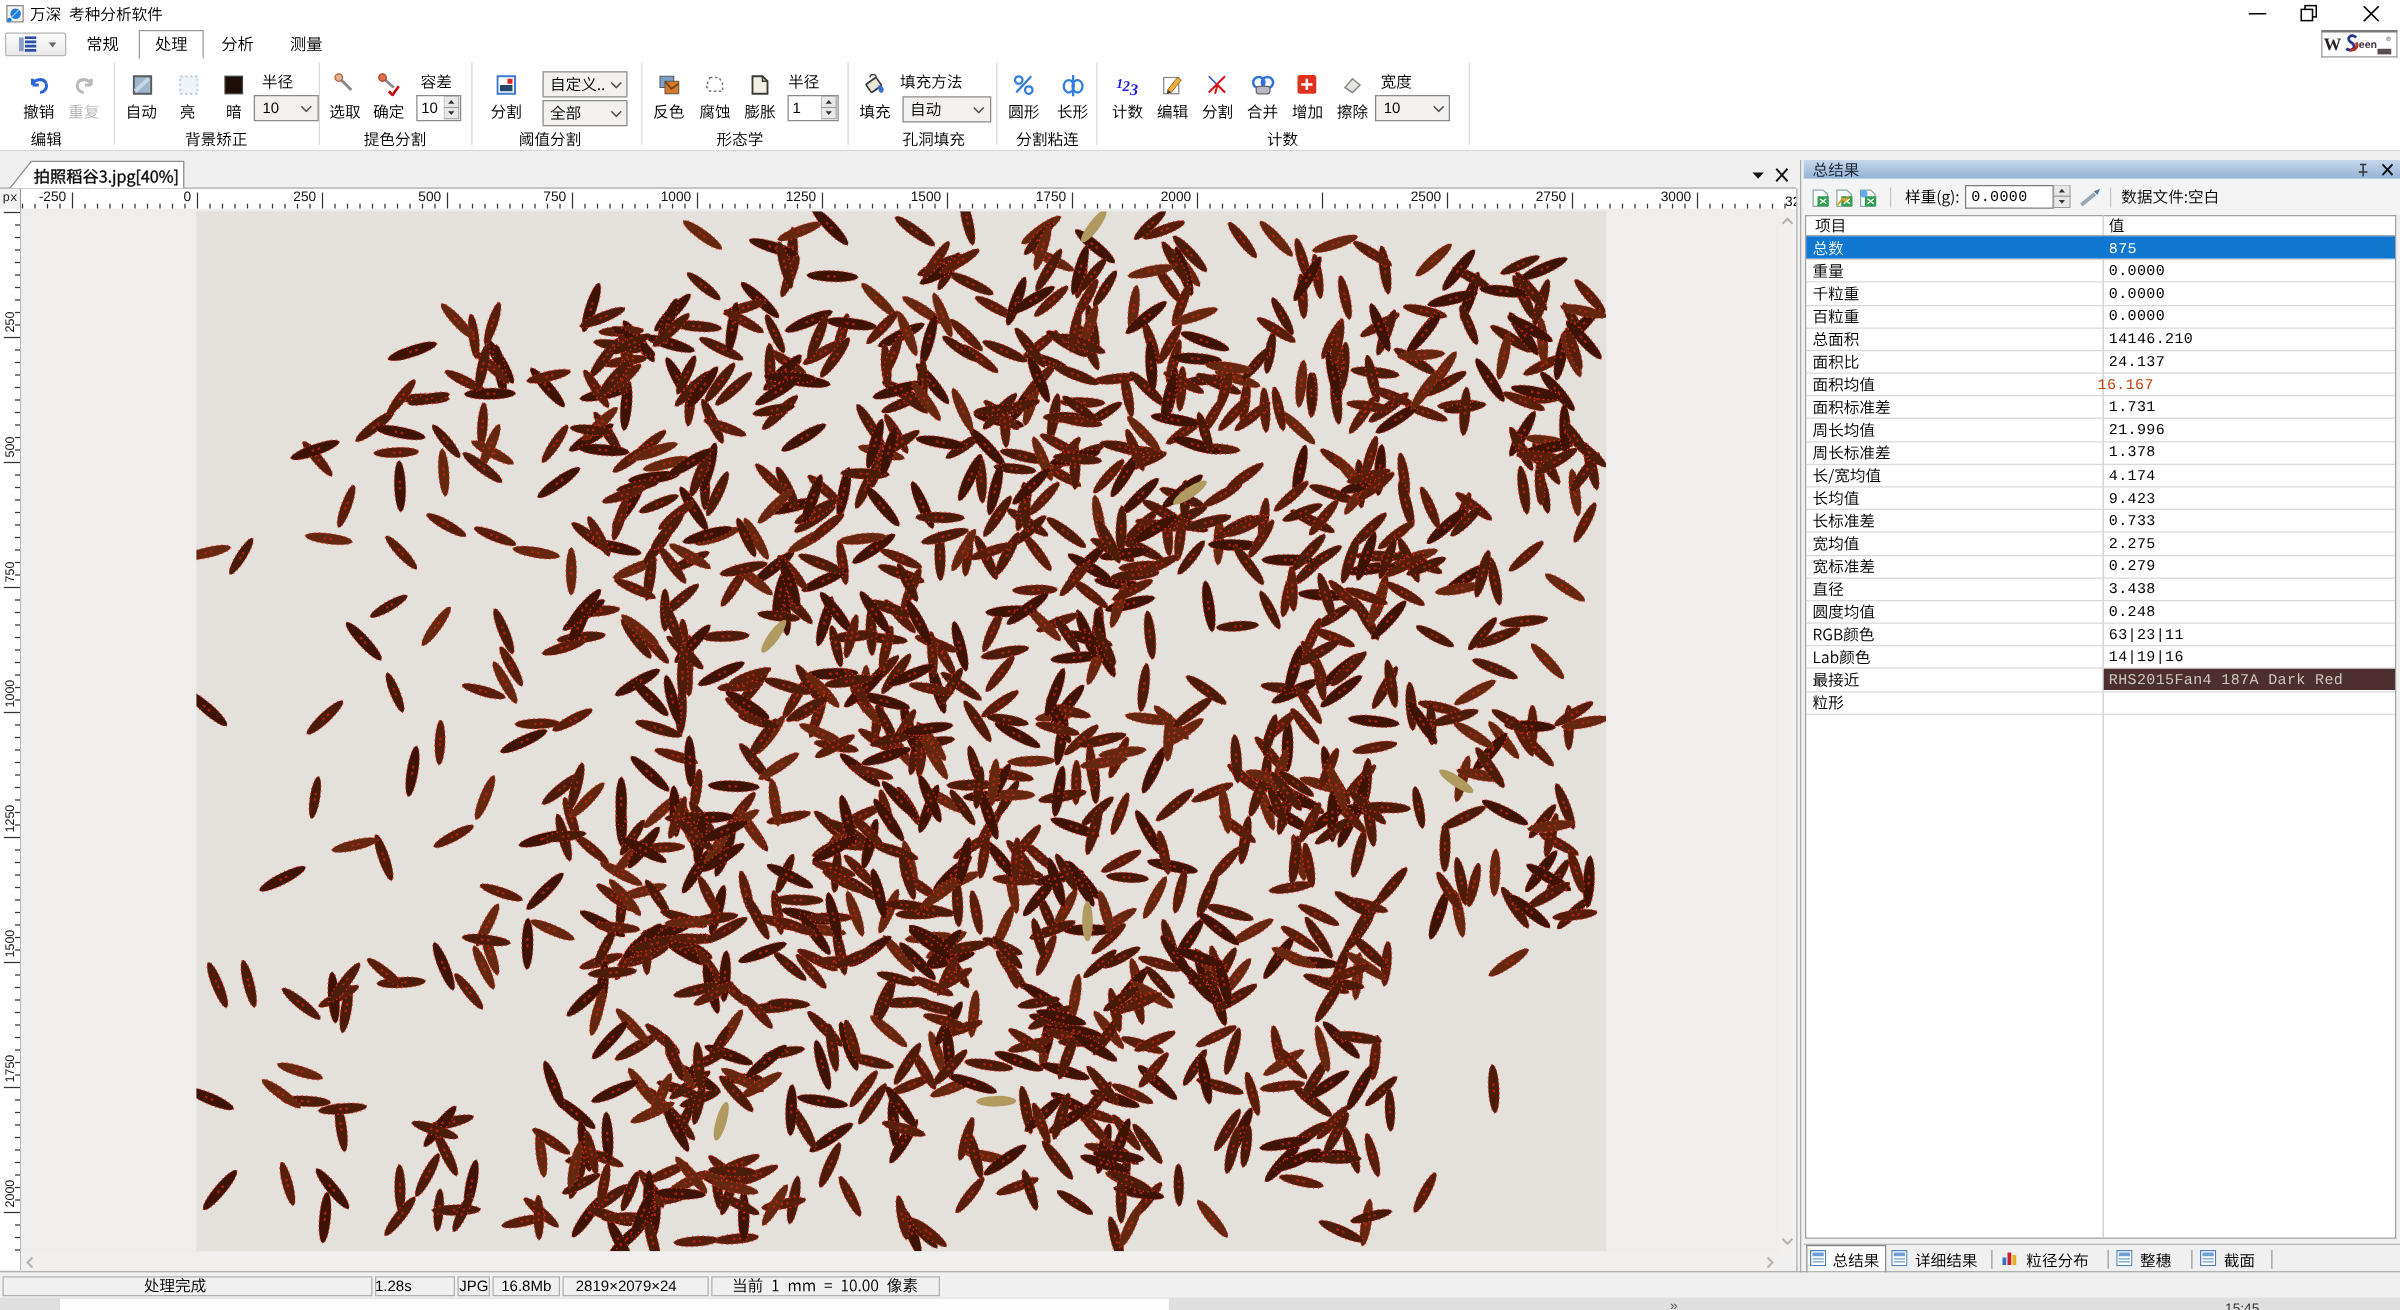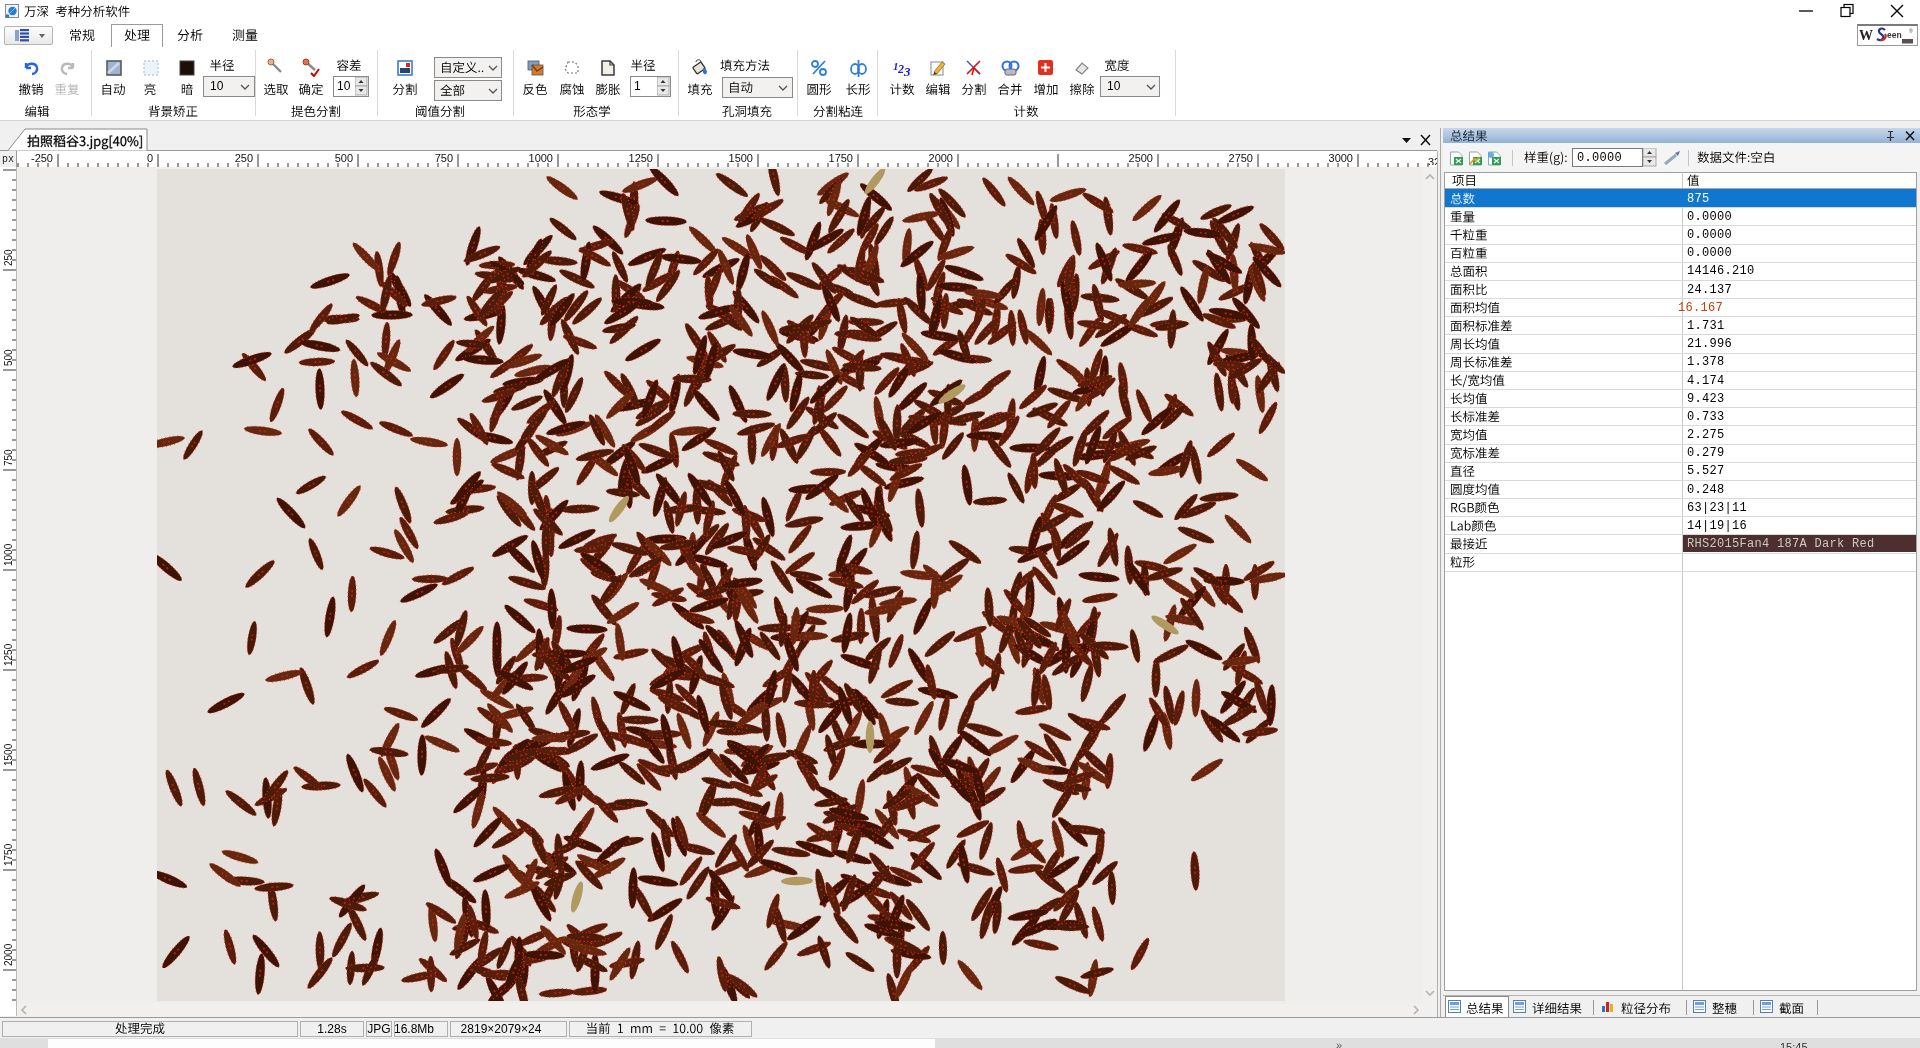--- a/index.html
+++ b/index.html
@@ -1934,23 +1934,23 @@
 <div class="abs" style="left:1817px;top:1000px;width:1px;height:15px;background:#999"></div>
 
 <div class="abs" style="left:0;top:1017px;width:1920px;height:1px;background:#9a9a9a"></div>
 <div class="abs" style="left:0;top:1018px;width:1920px;height:20px;background:#f0f0f0"></div>
 <div class="box" style="left:2px;width:296px"></div>
 <div class="box" style="left:300px;width:64px"></div>
 <div class="box" style="left:366px;width:26px"></div>
 <div class="box" style="left:394px;width:54px"></div>
 <div class="box" style="left:450px;width:117px"></div>
 <div class="box" style="left:569px;width:183px"></div>
-<div class="abs" style="left:300px;top:1022px;width:64px;text-align:center;font:12px 'Liberation Sans'">1.28s</div>
+<div class="abs" style="left:300px;top:1022px;width:64px;font:12px 'Liberation Sans'">1.28s</div>
 <div class="abs" style="left:366px;top:1022px;width:26px;text-align:center;font:12px 'Liberation Sans'">JPG</div>
-<div class="abs" style="left:394px;top:1022px;width:54px;font:12px 'Liberation Sans'">16.8Mb</div>
+<div class="abs" style="left:394px;top:1022px;width:54px;text-align:center;font:12px 'Liberation Sans'">16.8Mb</div>
 <div class="abs" style="left:450px;top:1022px;width:102px;text-align:center;font:12px 'Liberation Sans'">2819×2079×24</div>
 
 <div class="abs" style="left:0;top:1038px;width:1920px;height:10px;background:#dfdfdf"></div>
 <div class="abs" style="left:48px;top:1039px;width:887px;height:9px;background:#fdfdfd"></div>
 <div class="abs" style="left:1336px;top:1038px;width:14px;height:10px;overflow:hidden">
     <div style="font:11px 'Liberation Sans';color:#555;margin-top:1px">»</div>
   </div>
 <div class="abs" style="left:1780px;top:1038px;width:40px;height:10px;overflow:hidden">
     <div style="font:11px 'Liberation Sans';color:#333;margin-top:3px">15:45</div>
   </div>
@@ -1963,21 +1963,21 @@
 <div class="tval" style="left:1687px;top:283px;color:#000">24.137</div>
 <div class="tval" style="left:1678px;top:301px;color:#c2410c">16.167</div>
 <div class="tval" style="left:1687px;top:319px;color:#000">1.731</div>
 <div class="tval" style="left:1687px;top:337px;color:#000">21.996</div>
 <div class="tval" style="left:1687px;top:355px;color:#000">1.378</div>
 <div class="tval" style="left:1687px;top:374px;color:#000">4.174</div>
 <div class="tval" style="left:1687px;top:392px;color:#000">9.423</div>
 <div class="tval" style="left:1687px;top:410px;color:#000">0.733</div>
 <div class="tval" style="left:1687px;top:428px;color:#000">2.275</div>
 <div class="tval" style="left:1687px;top:446px;color:#000">0.279</div>
-<div class="tval" style="left:1687px;top:464px;color:#000">5.527</div>
+<div class="tval" style="left:1687px;top:464px;color:#000">3.438</div>
 <div class="tval" style="left:1687px;top:483px;color:#000000">0.248</div>
 <div class="tval" style="left:1687px;top:501px;color:#000">63|23|11</div>
 <div class="tval" style="left:1687px;top:519px;color:#000">14|19|16</div>
 <div class="tval" style="left:1687px;top:537px;color:#c8cabe">RHS2015Fan4 187A Dark Red</div>
 
 <svg id="txt" width="1920" height="1048" viewBox="0 0 1920 1048">
     <defs>
       <path id="q4e07" d="M63 762V696H340C334 436 318 119 36 -30C53 -42 75 -64 85 -80C285 30 359 220 388 419H773C758 143 741 30 710 2C698 -8 686 -10 662 -10C636 -10 563 -10 487 -2C500 -21 509 -48 510 -68C579 -72 650 -74 687 -71C724 -69 748 -62 770 -38C808 3 826 124 844 450C844 460 845 484 845 484H396C404 556 407 627 409 696H938V762Z"></path>
       <path id="q6df1" d="M329 782V606H390V723H853V609H916V782ZM510 652C467 577 394 506 320 459C334 448 359 425 369 413C443 465 523 548 571 633ZM664 627C735 564 817 475 854 417L905 455C867 513 783 599 712 660ZM87 776C144 748 217 702 252 671L288 728C250 758 178 800 123 827ZM40 505C101 477 179 431 218 400L254 454C214 486 135 529 75 554ZM64 -13 114 -60C164 32 225 157 271 261L227 307C177 195 110 63 64 -13ZM584 466V355H323V294H540C480 181 378 80 270 31C284 18 304 -5 314 -21C422 35 520 137 584 257V-74H651V258C713 144 807 38 901 -20C912 -3 933 20 948 33C851 84 754 186 695 294H919V355H651V466Z"></path>
       <path id="q8003" d="M839 791C766 700 677 615 576 539H487V660H707V718H487V839H421V718H161V660H421V539H71V480H493C353 387 198 310 40 254C52 239 67 209 73 194C165 230 256 272 344 320C321 264 293 203 269 158H718C702 61 687 14 664 -2C653 -10 641 -11 615 -11C589 -11 508 -9 433 -2C445 -20 454 -46 455 -65C529 -70 600 -71 634 -70C672 -68 694 -64 716 -45C748 -18 769 45 789 184C792 194 794 215 794 215H367L412 319H845V375H439C493 408 546 443 596 480H938V539H671C753 607 828 681 892 760Z"></path>

